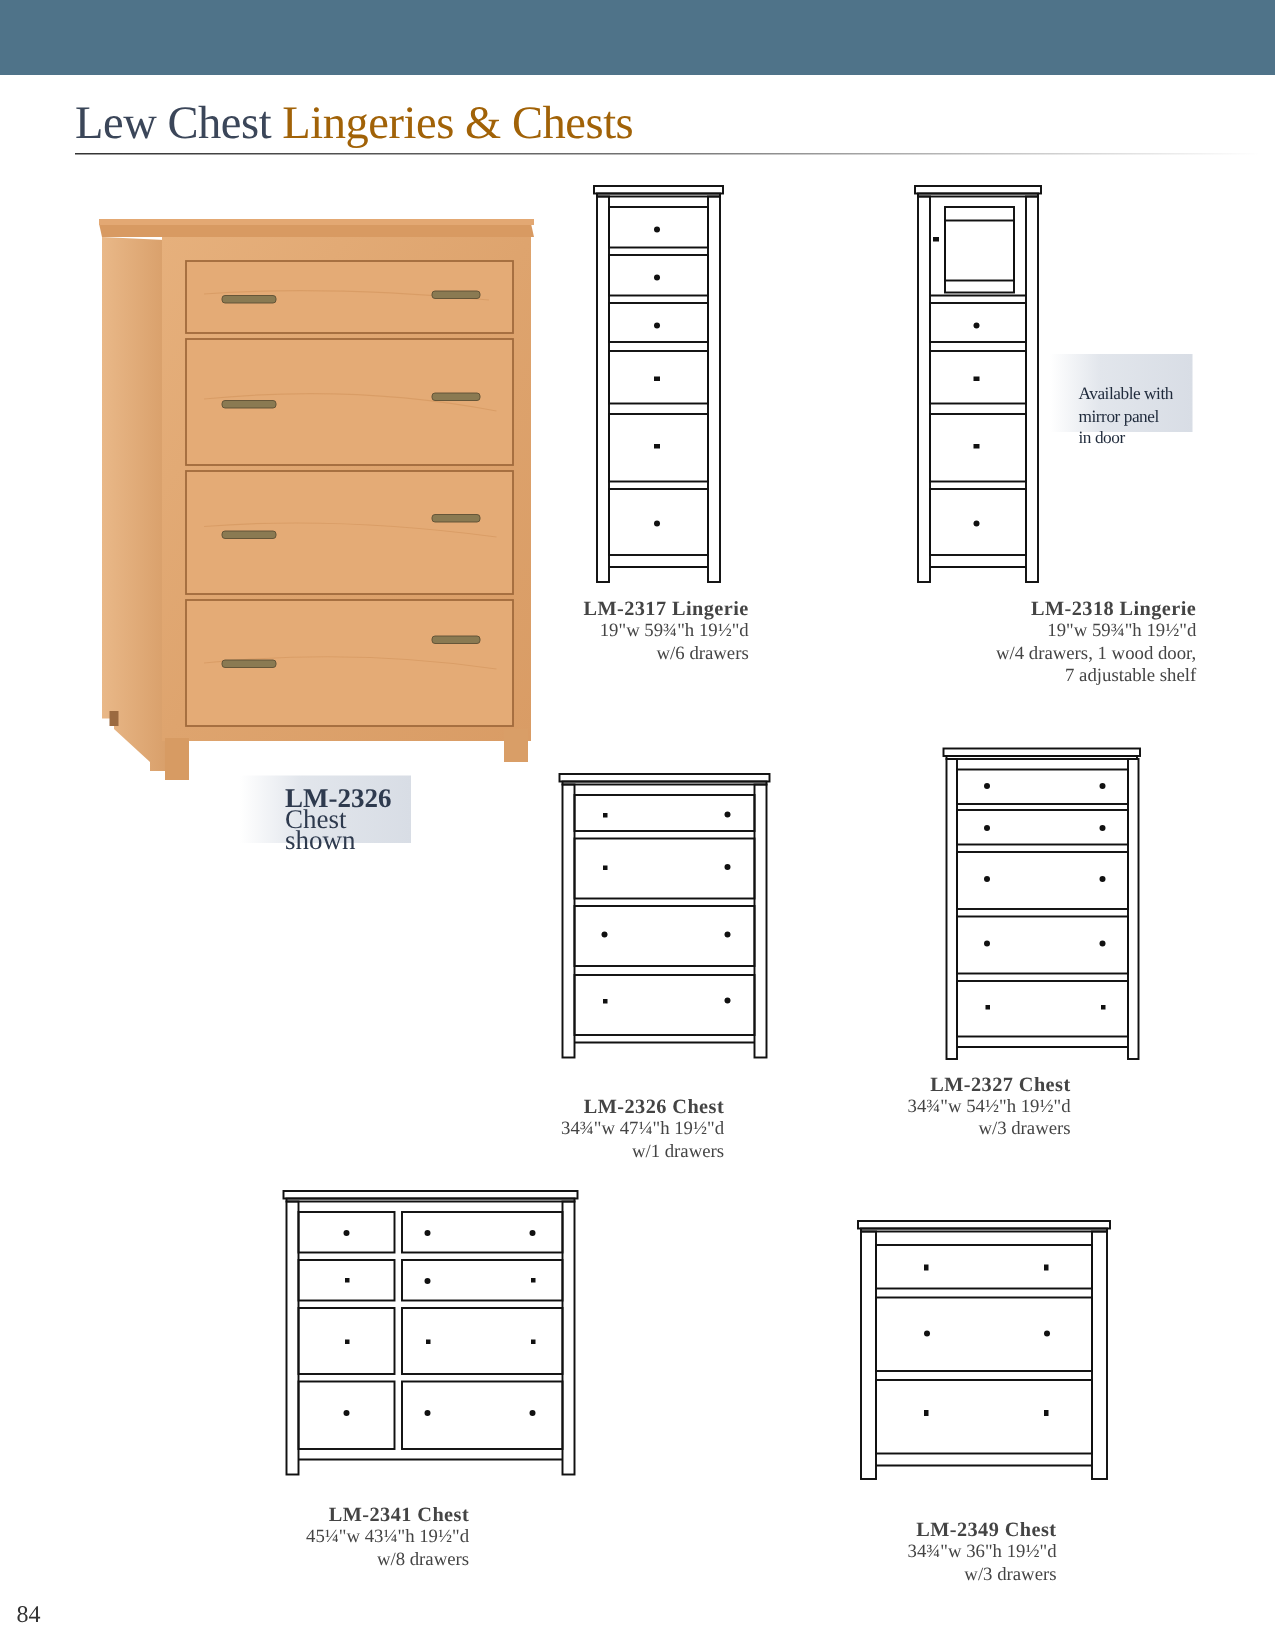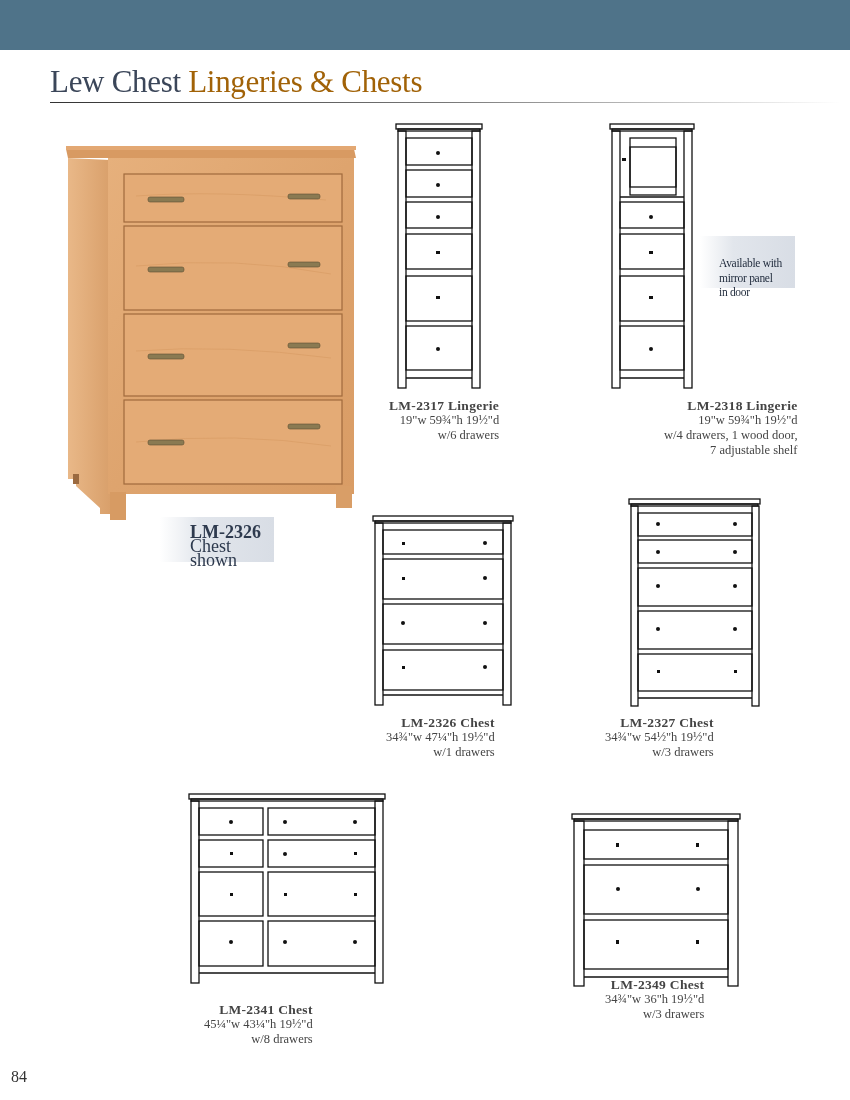--- a/index.html
+++ b/index.html
@@ -254,37 +254,37 @@
   <div>w/6 drawers</div>
 </div>
 
 <div class="caption" style="left:632px;top:398px;margin-left:32px;">
   <div class="name">LM-2318 Lingerie</div>
   <div>19"w 59¾"h 19½"d</div>
   <div>w/4 drawers, 1 wood door,</div>
   <div>7 adjustable shelf</div>
 </div>
 
-<div class="caption" style="left:374px;top:715px;margin-left:12px;">
+<div class="caption" style="left:374px;top:730px;">
   <div class="name">LM-2326 Chest</div>
   <div>34¾"w 47¼"h 19½"d</div>
   <div>w/1 drawers</div>
 </div>
 
 <div class="caption" style="left:605px;top:715px;">
   <div class="name">LM-2327 Chest</div>
   <div>34¾"w 54½"h 19½"d</div>
   <div>w/3 drawers</div>
 </div>
 
 <div class="caption" style="left:204px;top:1002px;">
   <div class="name">LM-2341 Chest</div>
   <div>45¼"w 43¼"h 19½"d</div>
   <div>w/8 drawers</div>
 </div>
 
-<div class="caption" style="left:605px;top:977px;">
+<div class="caption" style="left:605px;top:1012px;">
   <div class="name">LM-2349 Chest</div>
   <div>34¾"w 36"h 19½"d</div>
   <div>w/3 drawers</div>
 </div>
 
 <div class="pagenum">84</div>
 
 </body></html>

